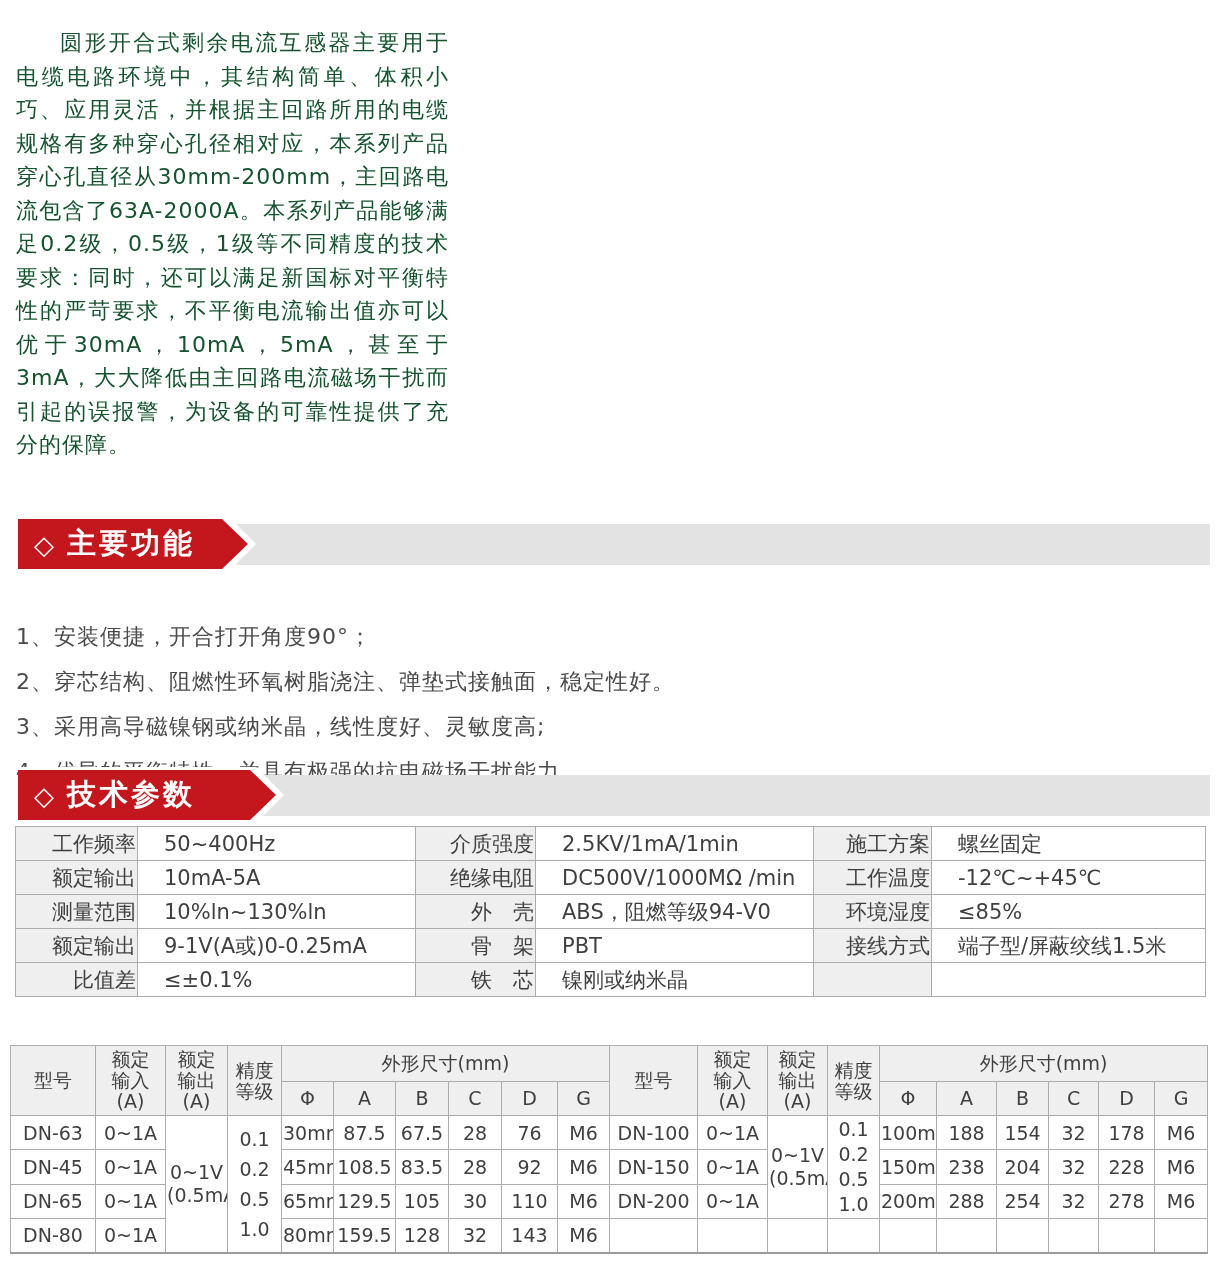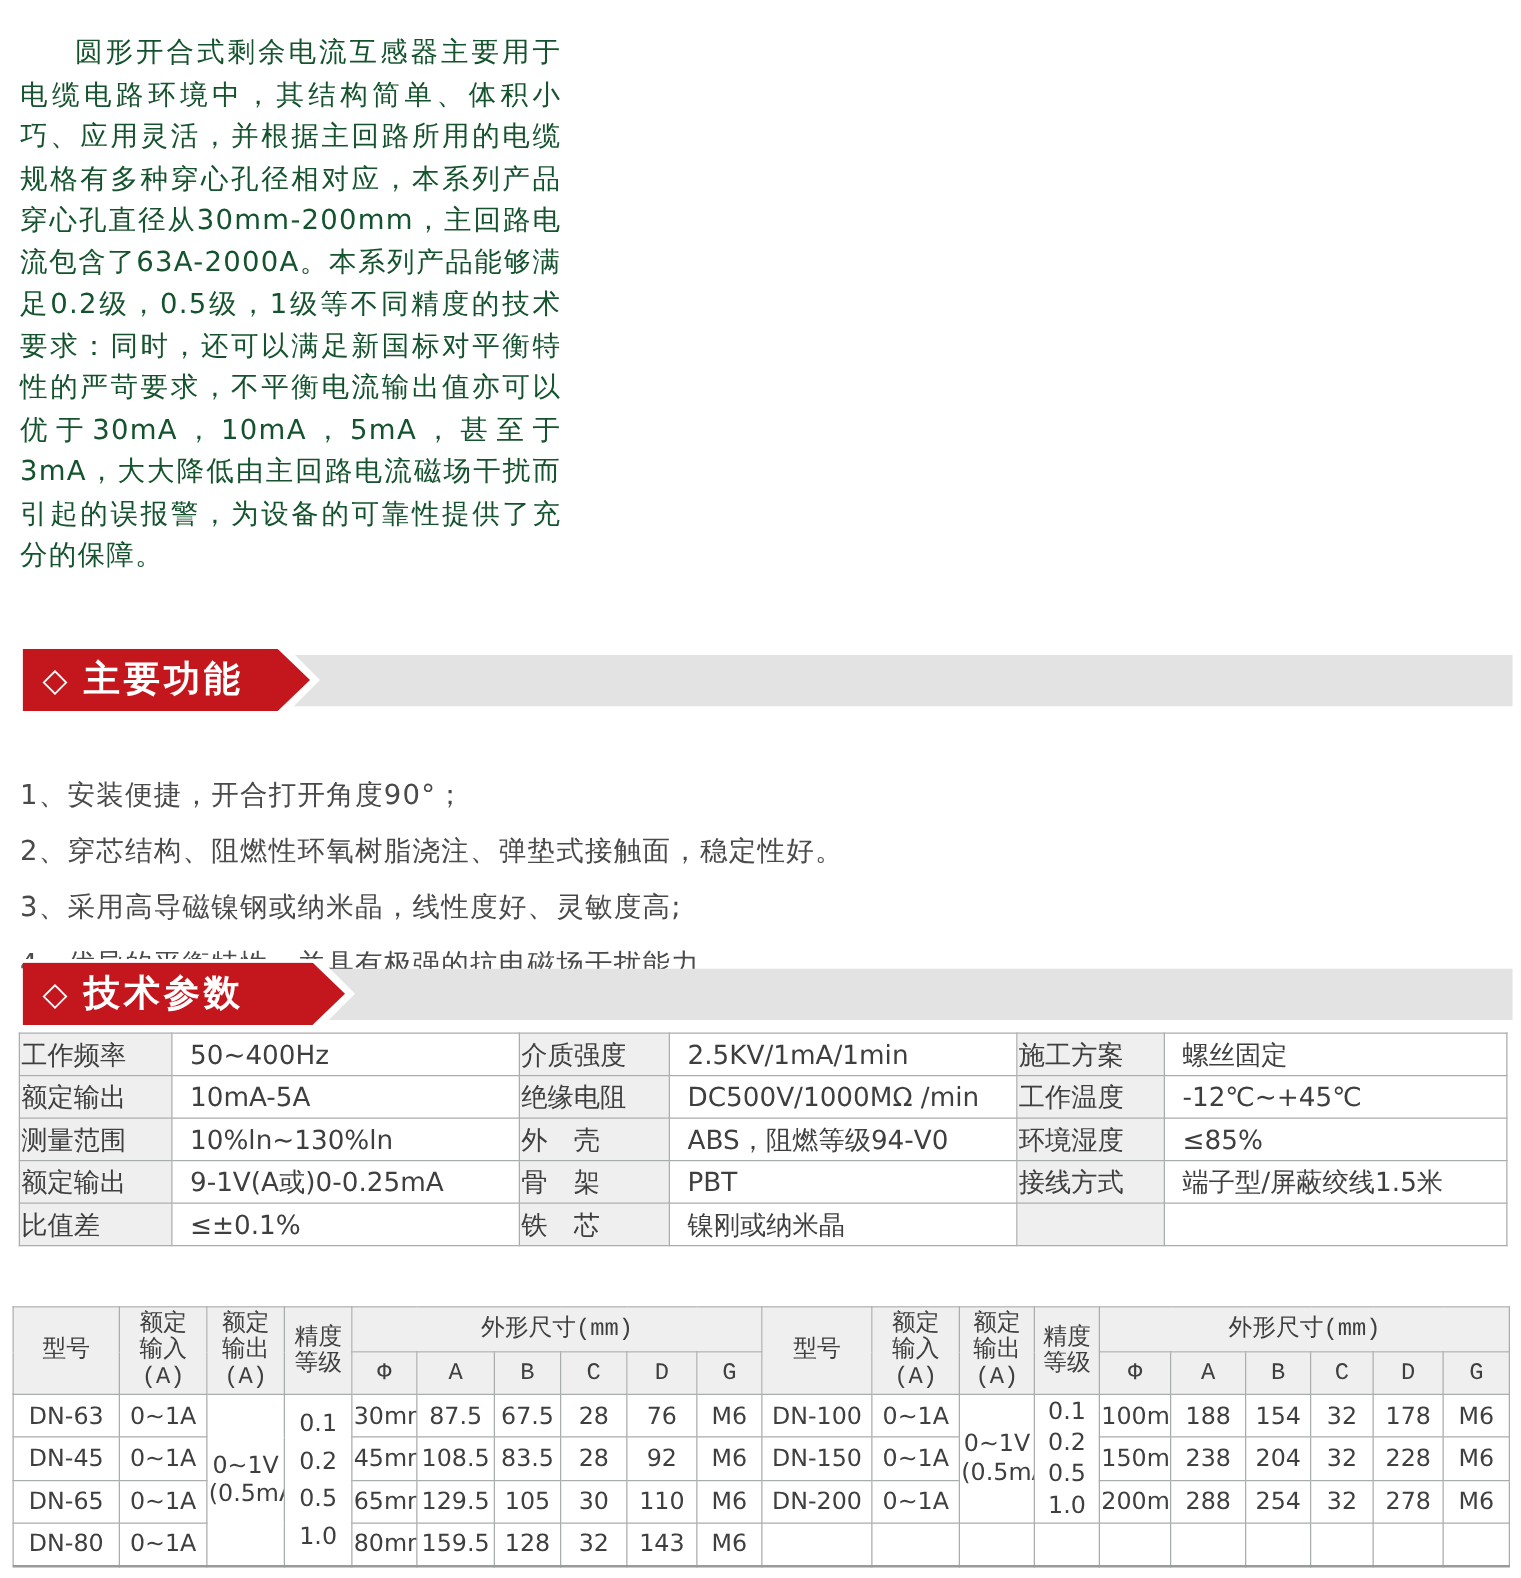--- a/index.html
+++ b/index.html
@@ -49,28 +49,28 @@
   .features{position:absolute;left:16px;top:586px;width:1190px;margin-top:35px;}
   .features .item{font-size:22px;line-height:32px;margin-bottom:13px;color:#4a4a4a;letter-spacing:1px;}
 
   
   table{border-collapse:collapse;table-layout:fixed;}
   td,th{border:1px solid var(--cell-border);overflow:hidden;}
 
   
   .tech-table{position:absolute;left:15px;top:826px;width:1190px;font-size:21px;}
   .tech-table tr{height:34px;}
-  .tech-table td.lbl{background:var(--label-bg);text-align:left;color:#3f3f3f;}
-  .tech-table td.val{background:#fff;padding-left:14px;text-align:left;color:#3f3f3f;}
+  .tech-table td.lbl{background:var(--label-bg);text-align:right;color:#3f3f3f;}
+  .tech-table td.val{background:#fff;padding-left:26px;text-align:left;color:#3f3f3f;}
 
   
   .dim-table{position:absolute;left:10px;top:1045px;width:1197px;font-size:19px;text-align:center;color:#3f3f3f;border-bottom:2px solid #9a9a9a;}
   .dim-table tr.hdr1{height:36px;}
   .dim-table tr{height:34px;}
-  .dim-table th{background:var(--label-bg);font-weight:normal;white-space:pre-line;line-height:21px;padding:0;font-family:Liberation Mono, monospace;}
+  .dim-table th{background:var(--label-bg);font-weight:normal;white-space:pre-line;line-height:21px;padding:0;}
   .dim-table td{background:#fff;white-space:pre-line;}
   .dim-table td.span-v{line-height:23px;}
   .dim-table td.acc-l{line-height:30px;}
   .dim-table td.acc-r{line-height:25px;}
 </style>
 </head>
 <body>
 
 <p class="intro">圆形开合式剩余电流互感器主要用于电缆电路环境中，其结构简单、体积小巧、应用灵活，并根据主回路所用的电缆规格有多种穿心孔径相对应，本系列产品穿心孔直径从30mm-200mm，主回路电流包含了63A-2000A。本系列产品能够满足0.2级，0.5级，1级等不同精度的技术要求：同时，还可以满足新国标对平衡特性的严苛要求，不平衡电流输出值亦可以优于30mA，10mA，5mA，甚至于3mA，大大降低由主回路电流磁场干扰而引起的误报警，为设备的可靠性提供了充分的保障。</p>
 

